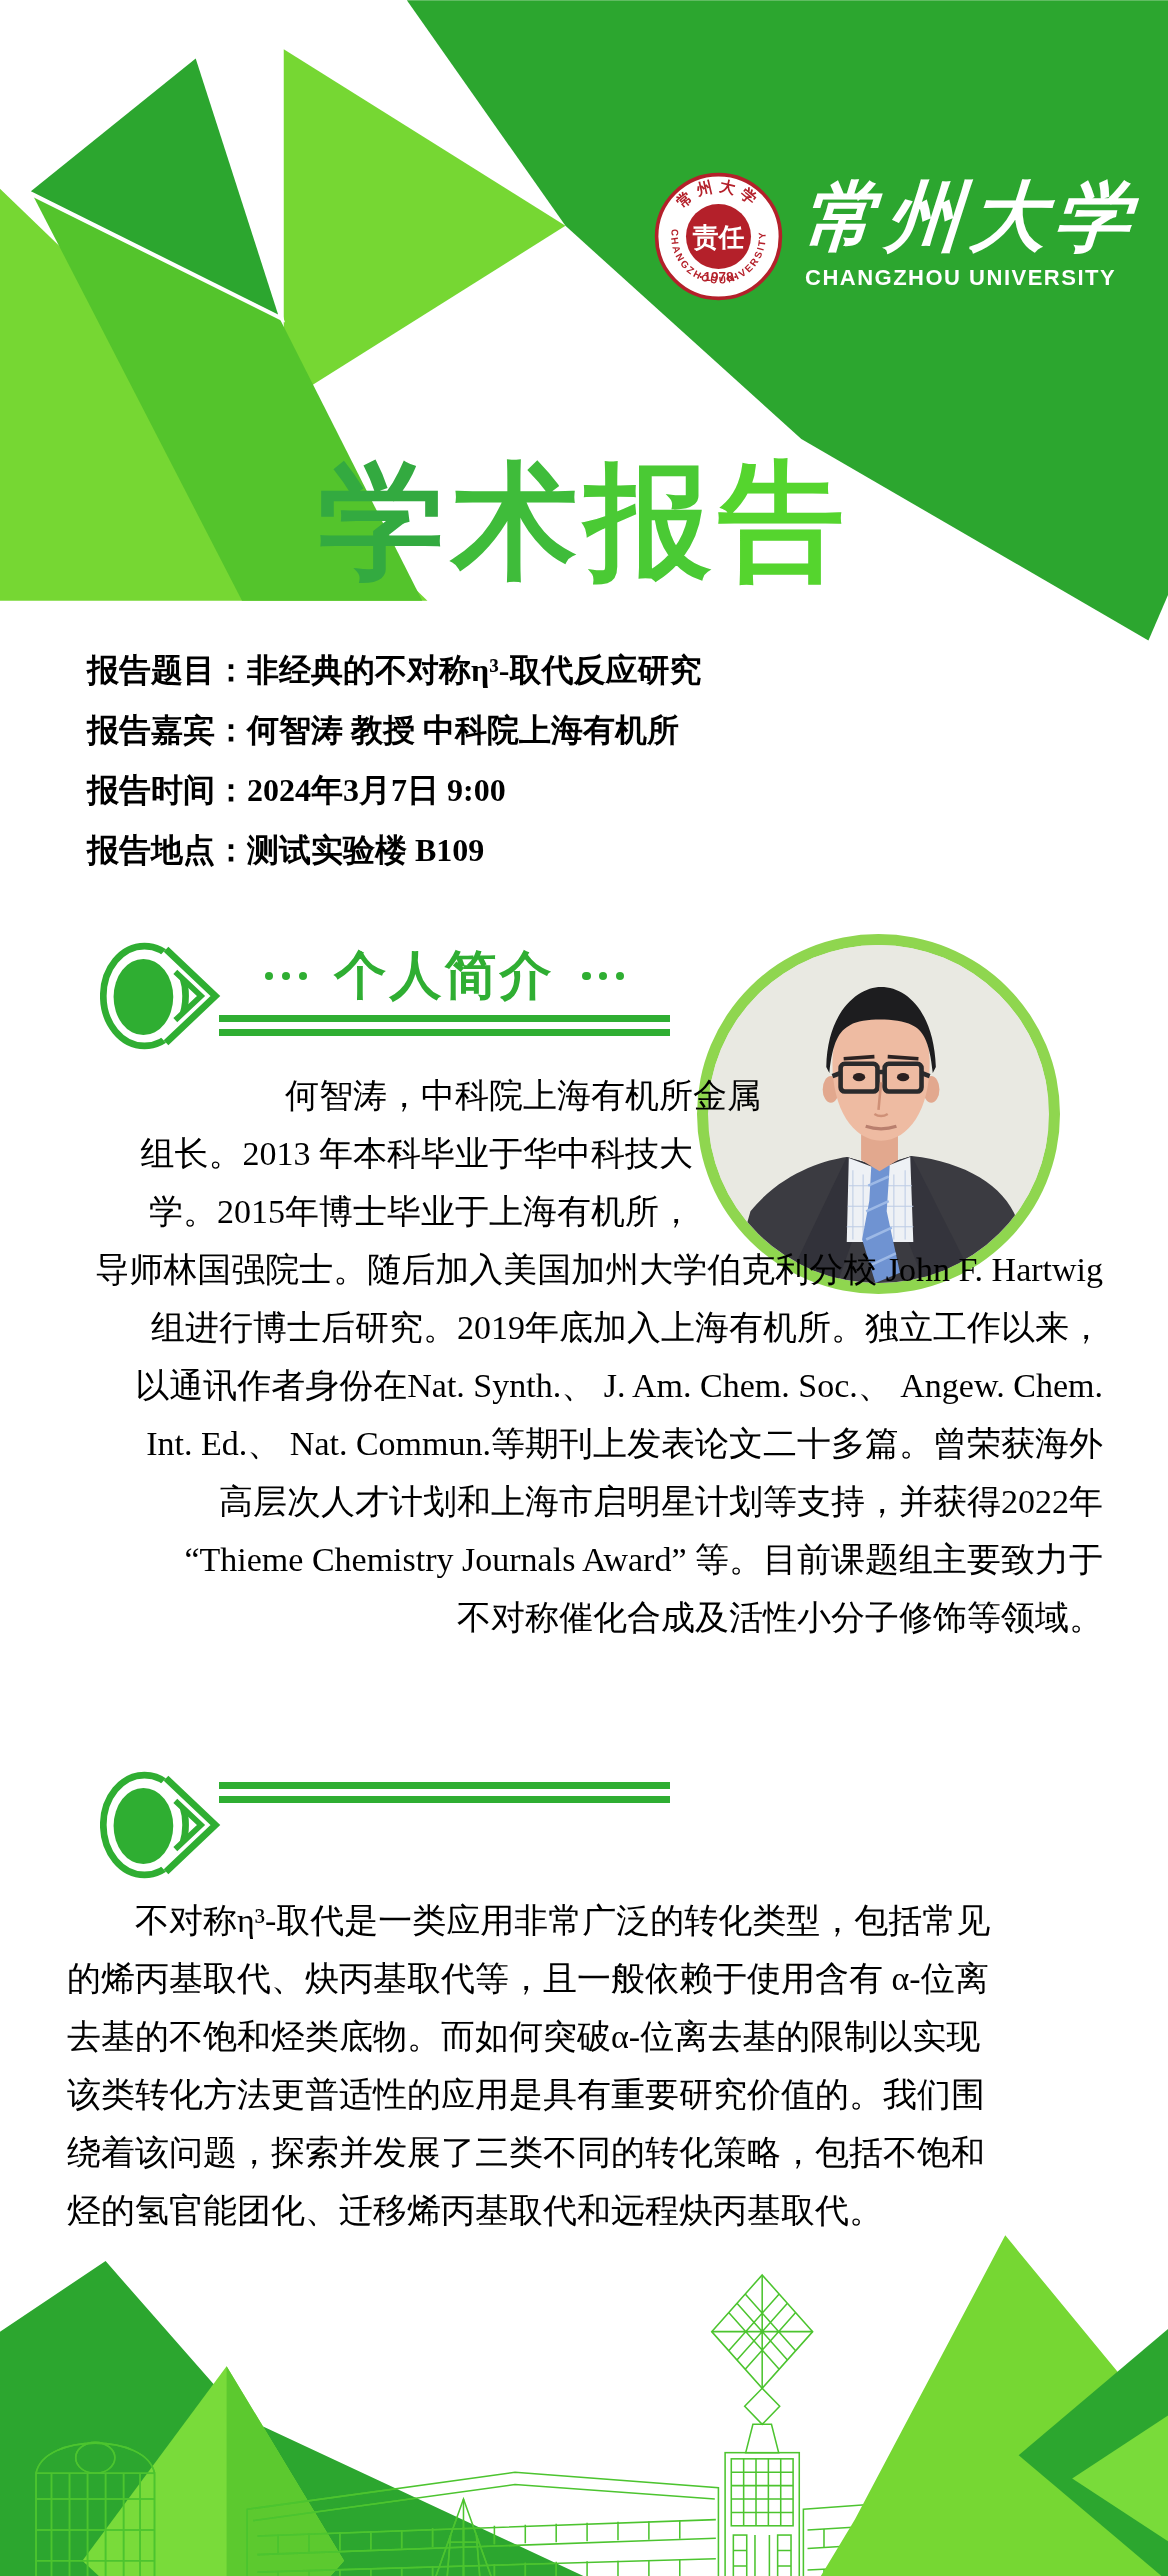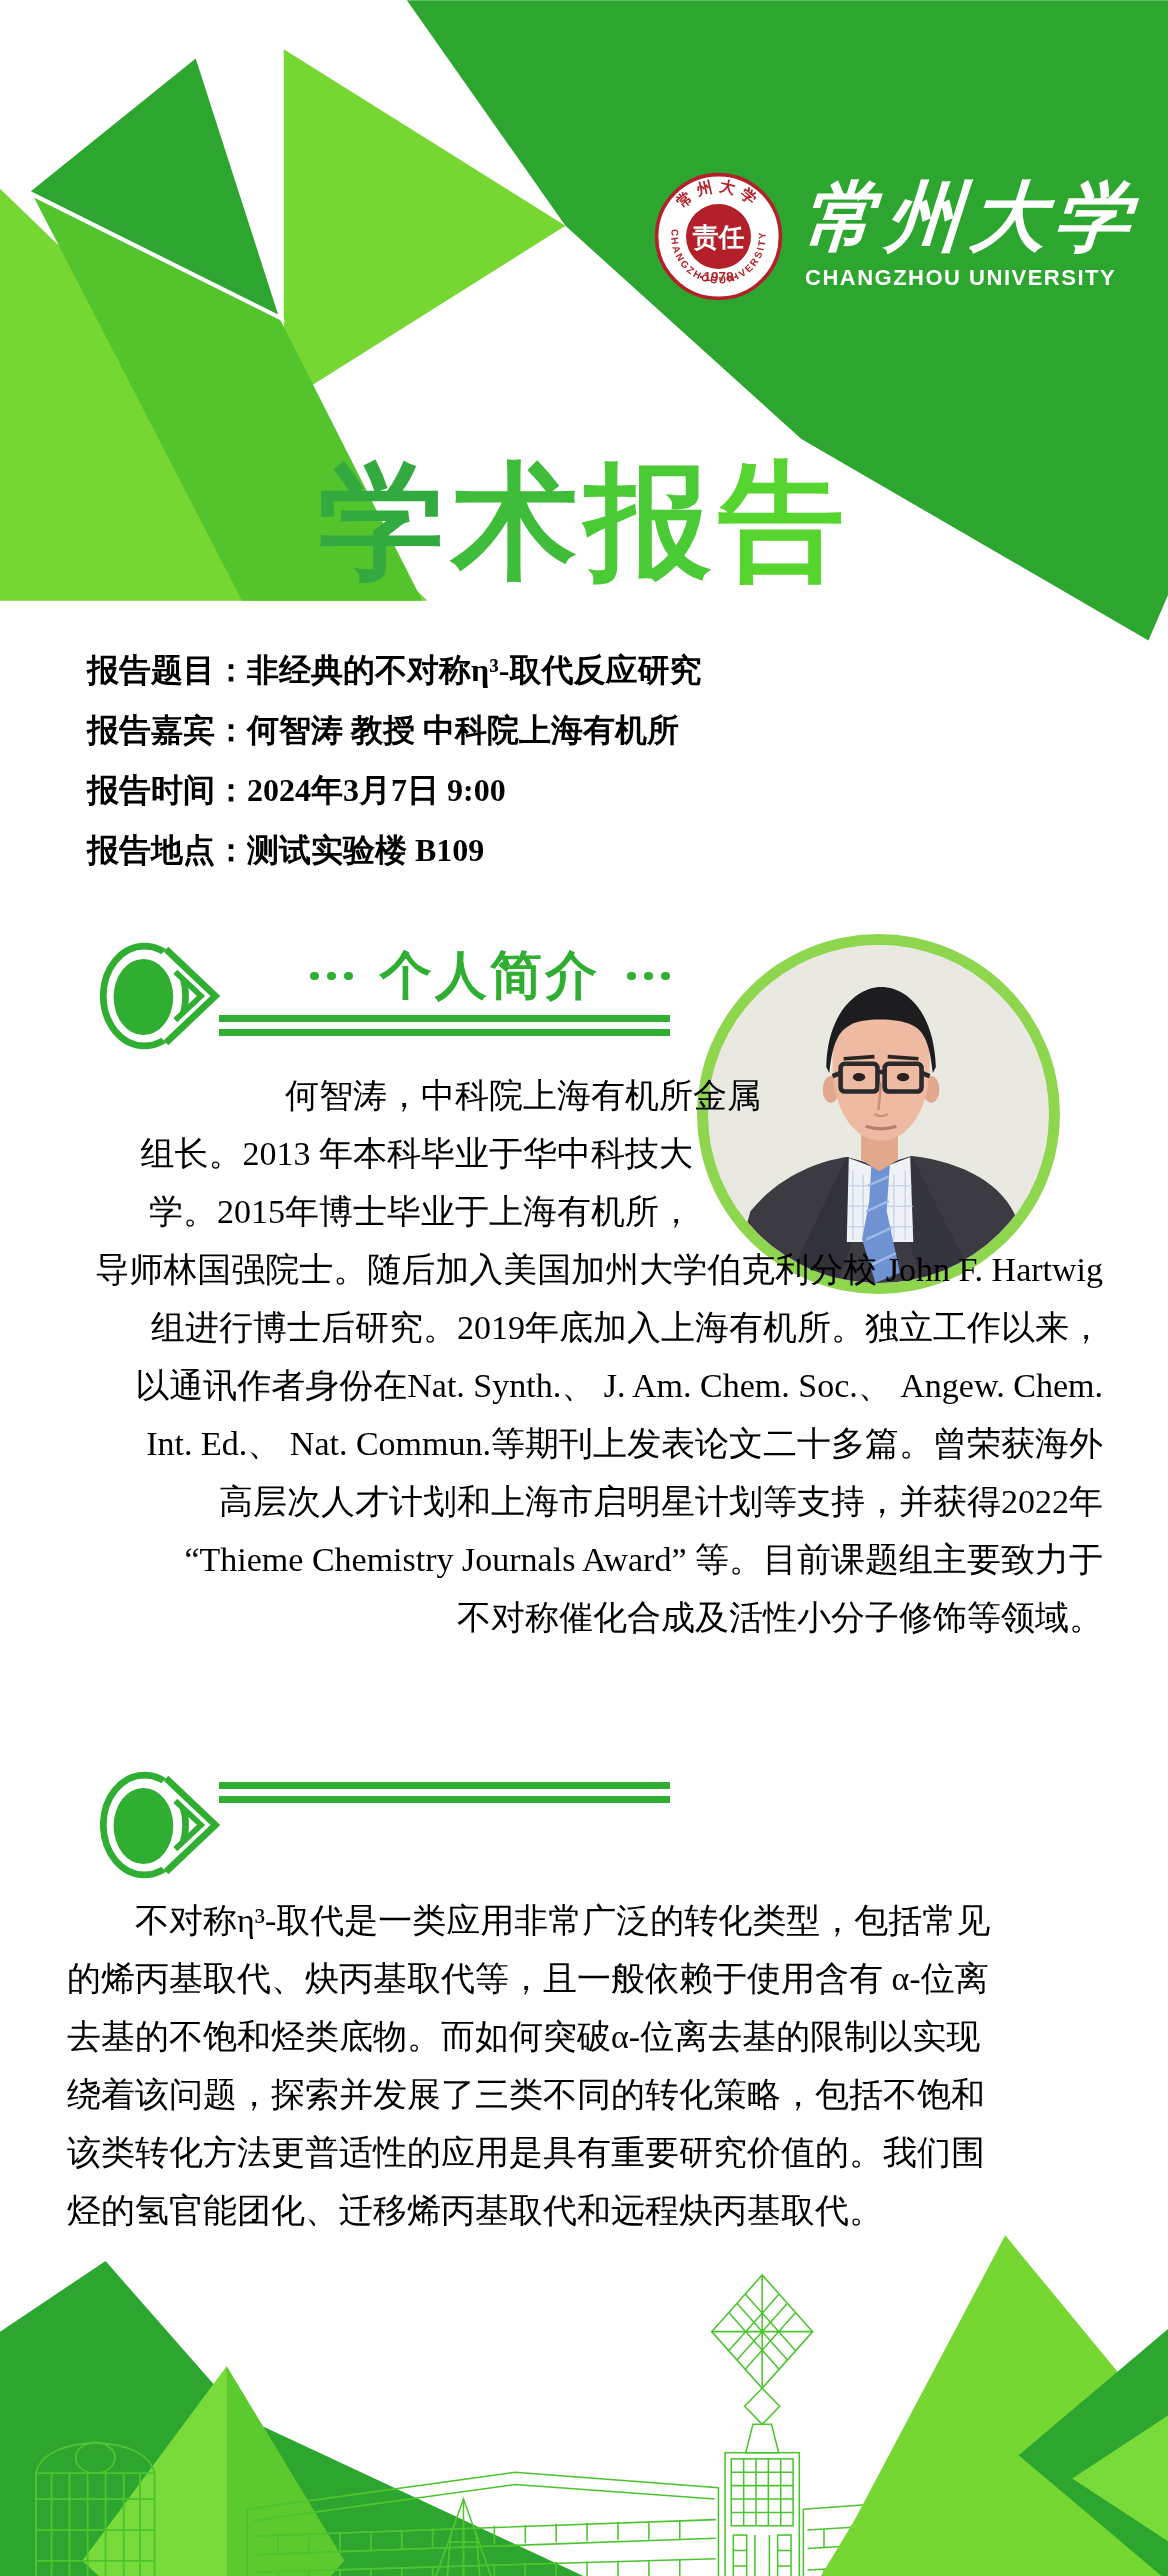--- a/index.html
+++ b/index.html
@@ -21,21 +21,21 @@
   
   .info-list{left:87px;top:640px;width:1010px;}
   .info-row{height:60px;line-height:60px;font-size:32px;font-weight:bold;white-space:nowrap;}
   .info-label{font-family:"Liberation Sans","DejaVu Sans",sans-serif;}
   .info-value{font-family:"Liberation Serif","DejaVu Serif",serif;}
 
   
   .sec-hdr{left:0;width:1168px;height:118px;}
   .sec-icon{position:absolute;left:100px;top:0;}
   .sec-body{position:absolute;left:219px;top:3.1px;width:451px;}
-  .sec-row{display:flex;align-items:center;justify-content:flex-end;gap:27px;height:62px;}
+  .sec-row{display:flex;align-items:center;justify-content:center;gap:27px;height:62px;}
   .sec-title{font-size:52px;font-weight:bold;letter-spacing:3.1px;white-space:nowrap;}
   .dots{display:flex;gap:8.2px;align-items:center;}
   .dots i{display:block;width:8.8px;height:8.8px;border-radius:50%;}
   .sec-underline{margin-top:8.2px;}
   .sec-underline .bar{height:6.7px;margin-bottom:7.2px;}
 
   
   .photo{left:697px;top:934px;width:341px;height:338px;border:11.3px solid #8FD64F;
          border-radius:50%;overflow:hidden;background:#e9e9e2;}
 
@@ -200,22 +200,22 @@
         <div class="bar" style="background: rgb(47, 174, 50);"></div>
           <div class="bar" style="background: rgb(47, 174, 50);"></div>
       </div>
     </div>
   </div>
 
   <div class="abs para abstract-text">
       <div class="line indent">不对称η³-取代是一类应用非常广泛的转化类型，包括常见</div>
       <div class="line">的烯丙基取代、炔丙基取代等，且一般依赖于使用含有 α-位离</div>
       <div class="line">去基的不饱和烃类底物。而如何突破α-位离去基的限制以实现</div>
+      <div class="line">该类转化方法更普适性的应用是具有重要研究价值的。我们围</div>
       <div class="line">绕着该问题，探索并发展了三类不同的转化策略，包括不饱和</div>
-      <div class="line">该类转化方法更普适性的应用是具有重要研究价值的。我们围</div>
       <div class="line">烃的氢官能团化、迁移烯丙基取代和远程炔丙基取代。</div>
     </div>
 
   <svg class="abs" style="left:0;top:2231px" width="1168" height="398" viewBox="0 0 2268 772">
     <defs>
       <clipPath id="darkclip">
         <polygon points="0,195 205,58 470,360 1352,772 0,772"></polygon>
         <path d="M440,262 L668,640 L440,900 L160,640 Z"></path>
       </clipPath>
     </defs>

